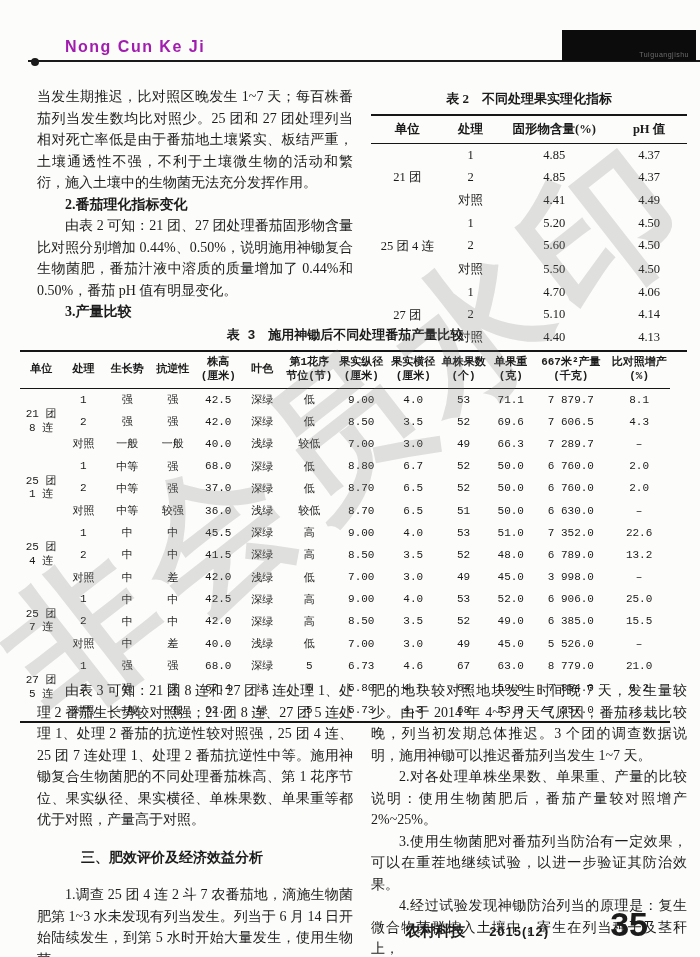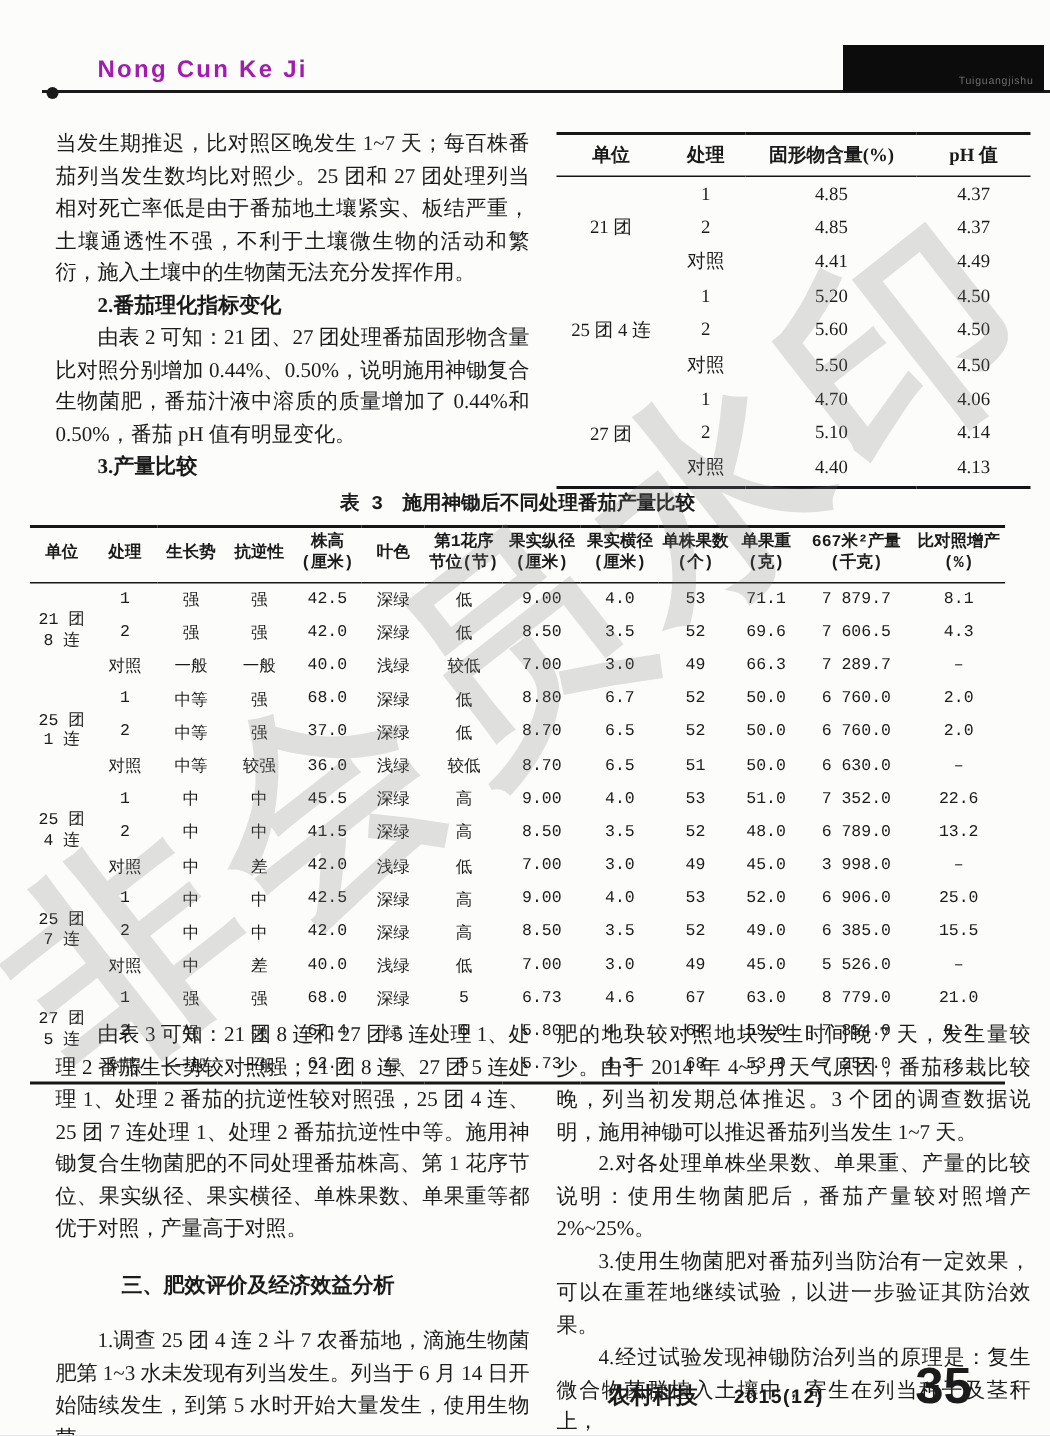--- a/index.html
+++ b/index.html
@@ -91,20 +91,21 @@
 
   <div class="cols top">
     <div class="col">
       <p class="para">当发生期推迟，比对照区晚发生 1~7 天；每百株番茄列当发生数均比对照少。25 团和 27 团处理列当相对死亡率低是由于番茄地土壤紧实、板结严重，土壤通透性不强，不利于土壤微生物的活动和繁衍，施入土壤中的生物菌无法充分发挥作用。</p>
       <p class="sub-heading indent">2.番茄理化指标变化</p>
       <p class="para indent">由表 2 可知：21 团、27 团处理番茄固形物含量比对照分别增加 0.44%、0.50%，说明施用神锄复合生物菌肥，番茄汁液中溶质的质量增加了 0.44%和 0.50%，番茄 pH 值有明显变化。</p>
       <p class="sub-heading indent">3.产量比较</p>
     </div>
     <div class="col">
       <div id="table2-block">
+        <div class="tbl-title">表 2　不同处理果实理化指标</div>
         <table class="booktab" id="table2">
           <colgroup>
             <col style="width:23%">
               <col style="width:17%">
               <col style="width:36%">
               <col style="width:24%">
           </colgroup>
           <thead>
             <tr>
               <th>单位</th>

